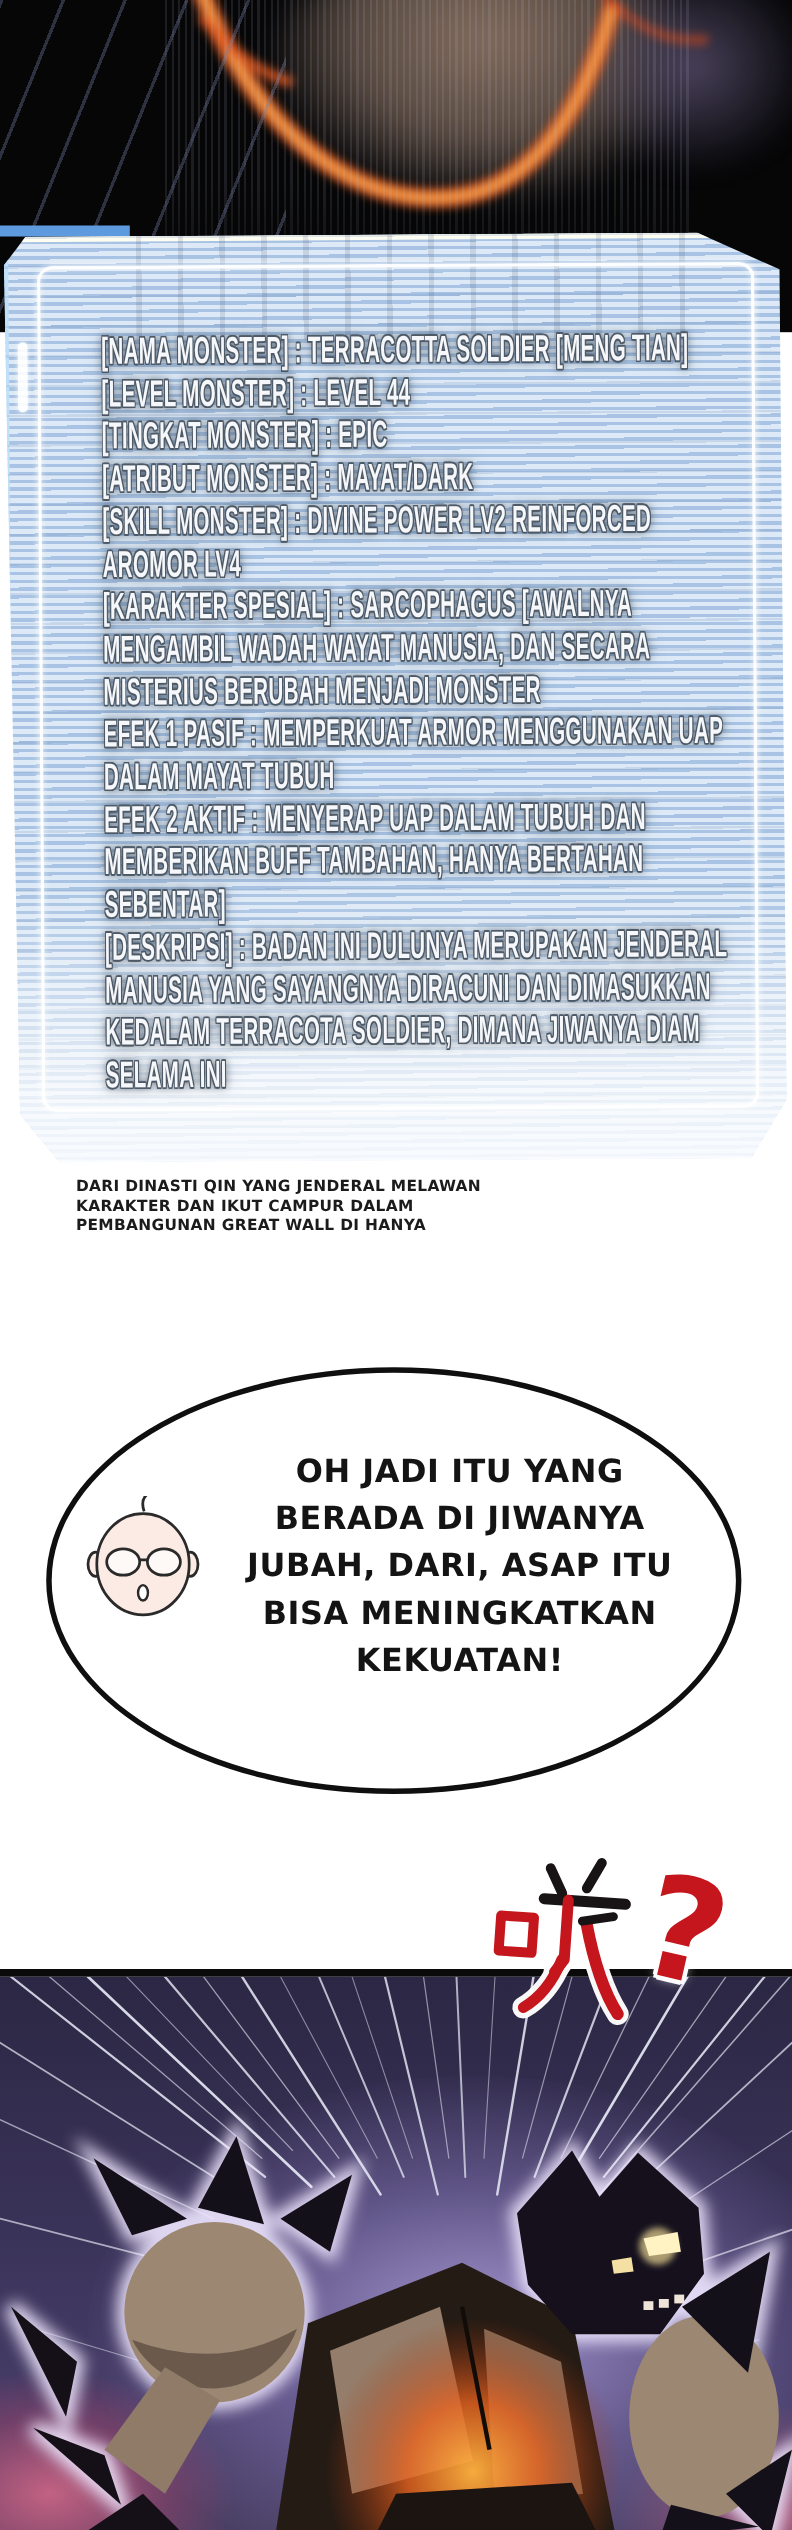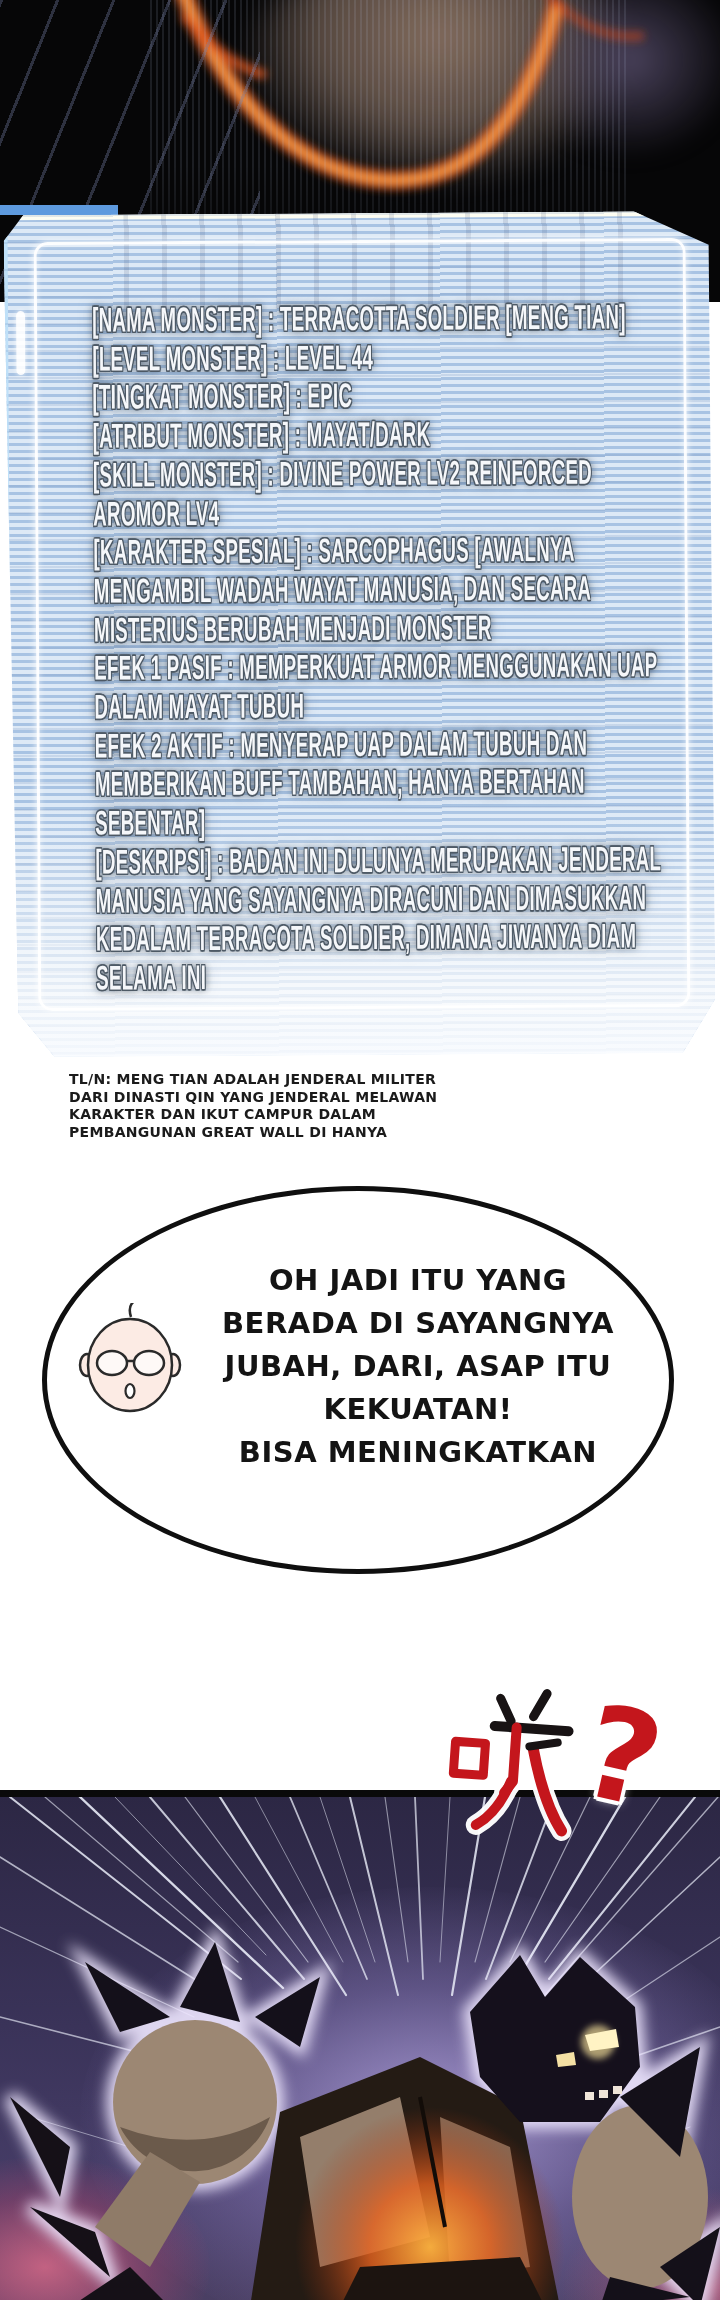--- a/index.html
+++ b/index.html
@@ -45,21 +45,21 @@
       white-space:nowrap;color:#f5f7fa;letter-spacing:.5px;
       text-shadow:-1.5px 0 #4e5a66,1.5px 0 #4e5a66,0 -1.5px #4e5a66,0 1.5px #4e5a66,
                   -1.5px -1.5px #4e5a66,1.5px 1.5px #4e5a66,1.5px -1.5px #4e5a66,-1.5px 1.5px #4e5a66,
                   0 0 9px rgba(60,72,88,.9),0 0 18px rgba(60,72,88,.55);}
 
   
   .tln{position:absolute;left:69px;top:1071px;font-size:14px;line-height:17.5px;font-weight:bold;
        color:#1b1b1b;letter-spacing:.3px;}
 
   
-  .bubble{position:absolute;left:42px;top:1186px;width:622px;height:378px;background:#fff;
+  .bubble{position:absolute;left:42px;top:1243px;width:622px;height:378px;background:#fff;
       border:5px solid #0f0f0f;border-radius:50%;}
   .bubble-text{position:absolute;left:150px;right:30px;top:68px;text-align:center;
       font-weight:bold;font-size:29px;line-height:43px;color:#141414;letter-spacing:.5px;}
   .face{position:absolute;left:26px;top:112px;}
 
   
   .sfx{position:absolute;left:442px;top:1682px;z-index:6;display:flex;align-items:flex-start;
        transform:rotate(4deg);}
   .sfx-q{font-size:128px;line-height:1;font-weight:bold;color:#c4161c;transform:rotate(9deg);
       margin-left:4px;margin-top:6px;
@@ -125,43 +125,42 @@
     <div>MEMBERIKAN BUFF TAMBAHAN, HANYA BERTAHAN</div>
     <div>SEBENTAR]</div>
     <div>[DESKRIPSI] : BADAN INI DULUNYA MERUPAKAN JENDERAL</div>
     <div>MANUSIA YANG SAYANGNYA DIRACUNI DAN DIMASUKKAN</div>
     <div>KEDALAM TERRACOTA SOLDIER, DIMANA JIWANYA DIAM</div>
     <div>SELAMA INI</div>
   </div>
 </div>
 
 <div class="tln">
-  <div>TL/N: MENG TIAN ADALAH JENDERAL MILITER</div>
   <div>DARI DINASTI QIN YANG JENDERAL MELAWAN</div>
   <div>KARAKTER DAN IKUT CAMPUR DALAM</div>
   <div>PEMBANGUNAN GREAT WALL DI HANYA</div>
 </div>
 
 <div class="bubble">
   <svg class="face" width="116" height="120" viewBox="0 0 116 120">
     <path d="M58,14 q-4,-12 5,-17" fill="none" stroke="#2a2a2a" stroke-width="2.5"></path>
     <ellipse cx="14" cy="62" rx="7" ry="11" fill="#fcebe4" stroke="#2a2a2a" stroke-width="2.5"></ellipse>
     <ellipse cx="100" cy="62" rx="7" ry="11" fill="#fcebe4" stroke="#2a2a2a" stroke-width="2.5"></ellipse>
     <ellipse cx="57" cy="62" rx="42" ry="46" fill="#fcebe4" stroke="#2a2a2a" stroke-width="2.5"></ellipse>
     <ellipse cx="39" cy="60" rx="15" ry="12" fill="#fff" fill-opacity=".7" stroke="#2a2a2a" stroke-width="2.5"></ellipse>
     <ellipse cx="76" cy="60" rx="15" ry="12" fill="#fff" fill-opacity=".7" stroke="#2a2a2a" stroke-width="2.5"></ellipse>
     <line x1="54" y1="58" x2="61" y2="58" stroke="#2a2a2a" stroke-width="2.5"></line>
     <ellipse cx="57" cy="88" rx="4.5" ry="7" fill="#fff" stroke="#2a2a2a" stroke-width="2.2"></ellipse>
   </svg>
   <div class="bubble-text">
     <div>OH JADI ITU YANG</div>
-    <div>BERADA DI SAYANGNYA</div>
+    <div>BERADA DI JIWANYA</div>
     <div>JUBAH, DARI, ASAP ITU</div>
+    <div>BISA MENINGKATKAN</div>
     <div>KEKUATAN!</div>
-    <div>BISA MENINGKATKAN</div>
   </div>
 </div>
 
 <div class="sfx">
   <span class="sr">嗷?</span>
   <svg width="138" height="170" viewBox="0 0 138 170">
     <g fill="none" stroke-linecap="round" stroke-linejoin="round">
       <g stroke="#ffffff" stroke-width="20" opacity=".97">
         <path d="M12,66 h30 v32 h-30 z"></path>
           <path d="M54,20 L66,42"></path>

